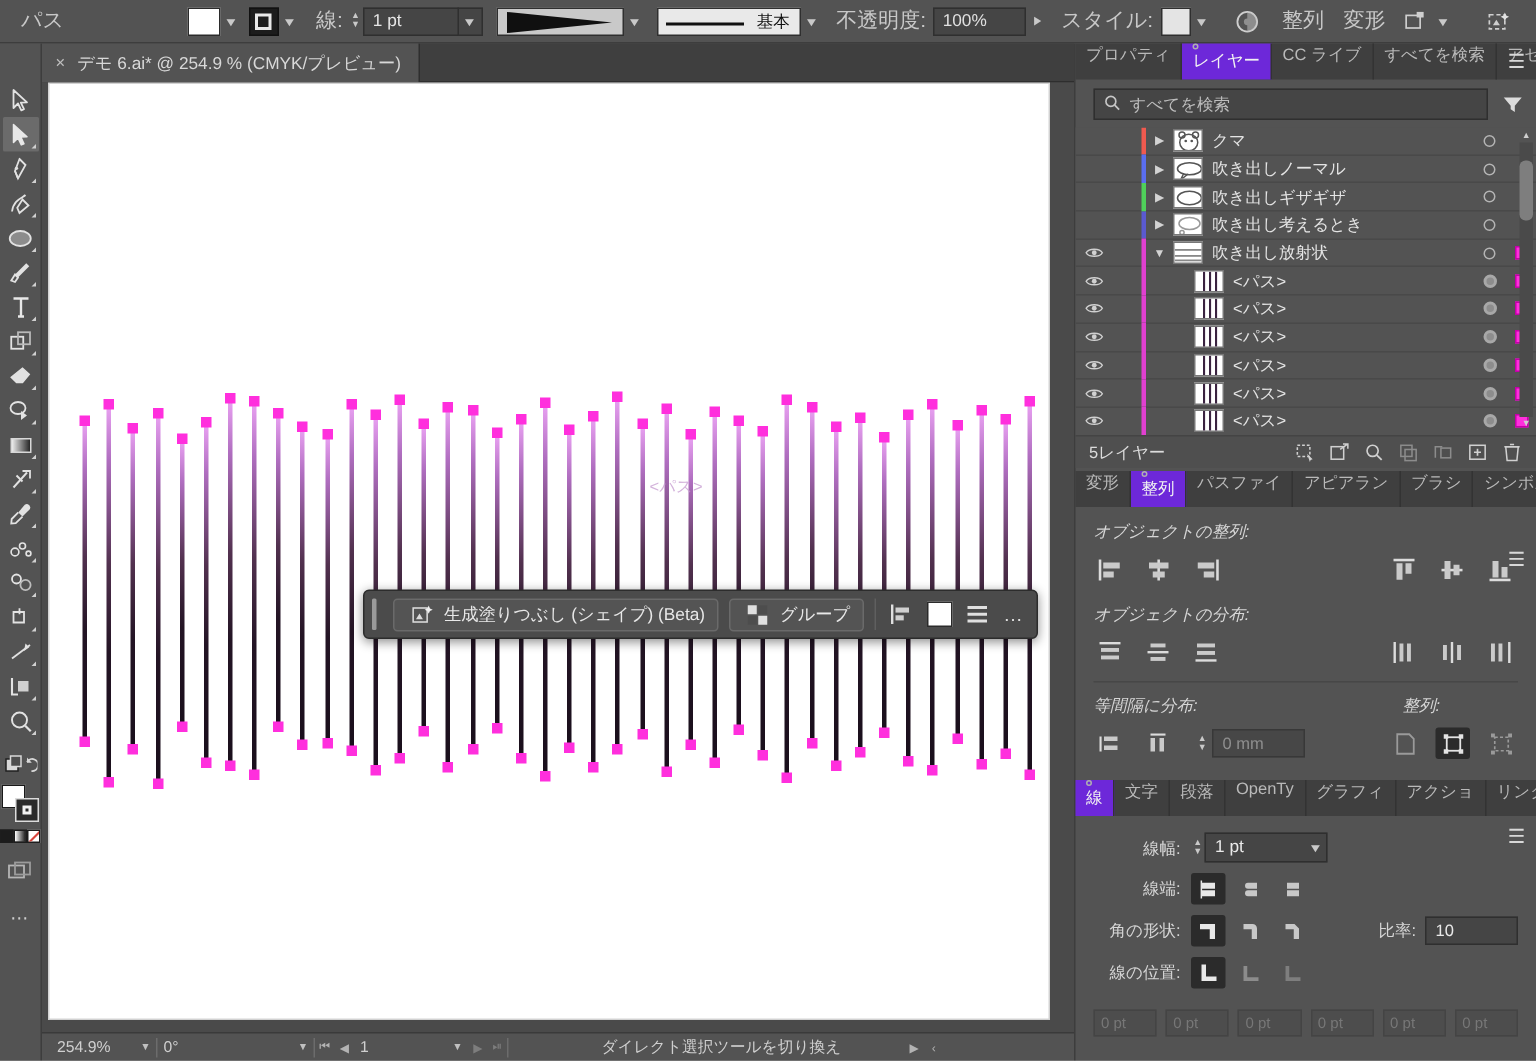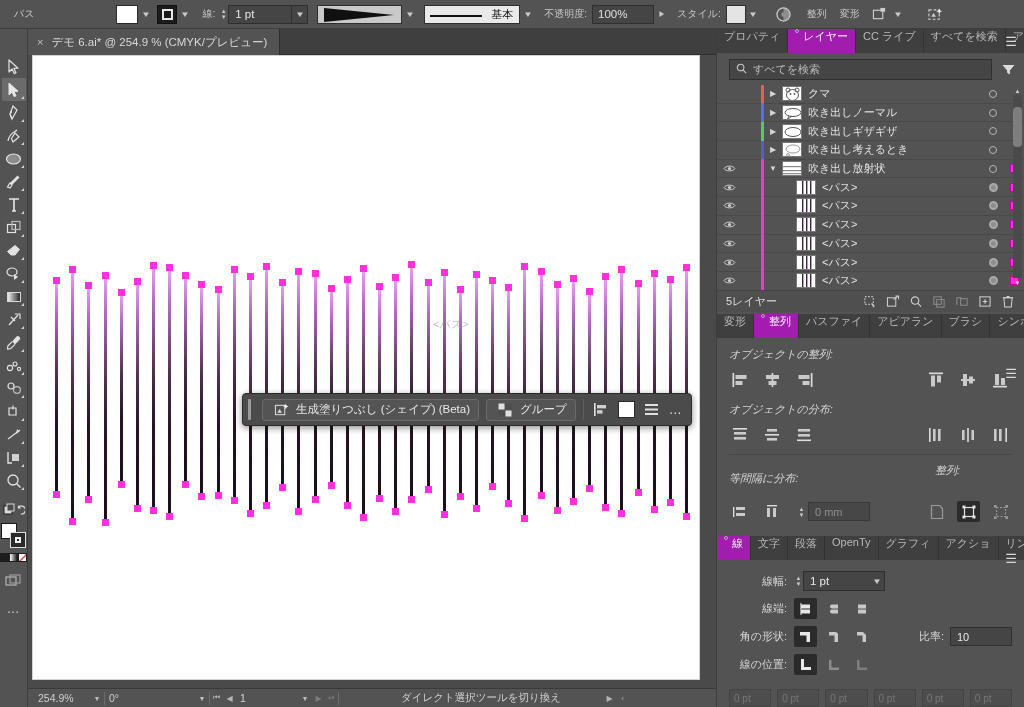--- a/index.html
+++ b/index.html
@@ -13,21 +13,21 @@
     -webkit-font-smoothing: antialiased;
   }
   .app { position: relative; width: 1024px; height: 707px; }
 
   
   .topbar {
     position: absolute; left: 0; top: 0; width: 1024px; height: 29px;
     background: #535353; display: flex; align-items: center;
     border-bottom: 1px solid #3d3d3d;
   }
-  .tb-label { color: #c8c8c8; font-size: 10px; white-space: nowrap; text-align: right; }
+  .tb-label { color: #c8c8c8; font-size: 14px; white-space: nowrap; text-align: right; }
   .swatch-box {
     width: 22px; height: 19px; border: 1px solid #2b2b2b; background: #fff;
   }
   .swatch-stroke {
     width: 20px; height: 19px; background: #1c1c1c;
     display: flex; align-items: center; justify-content: center;
     border: 1px solid #111;
   }
   .swatch-stroke i {
     width: 11px; height: 11px; border: 2.5px solid #e8e8e8; background: #1c1c1c; display:block;
@@ -165,21 +165,21 @@
     background: #535353; border-left: 1px solid #3d3d3d;
   }
   .panel-tabs {
     display: flex; align-items: stretch; height: 24px; background: #3f3f3f;
     position: relative;
   }
   .ptab {
     display: flex; align-items: flex-start; padding: 0 7px; font-size: 11px; color: #b9b9b9;
     white-space: nowrap; border-right: 1px solid #333;
   }
-  .ptab.active { background: #a21caf; color: #f2f2f2; }
+  .ptab.active { background: #6d28d9; color: #f2f2f2; flex-direction: column; }
   .ptab .dot { width: 4px; height: 4px; border: 1px solid #b0b0b0; border-radius: 50%; margin-right: 4px; }
   .pmenu {
     position: absolute; right: 0; top: 0; width: 26px; height: 24px;
     display: flex; align-items: center; justify-content: center; color: #d8d8d8; font-size: 13px;
   }
 
   
   .searchrow { display: flex; align-items: center; padding: 6px 8px 5px 12px; gap: 8px; }
   .searchbox {
     flex: 1; height: 21px; background: #454545; border: 1px solid #2f2f2f;
@@ -1224,21 +1224,21 @@
         </div>
       </div>
     </div>
 
     <div class="panel-div" style="margin:4px 12px 0 12px"></div>
 
     <div class="pbody" style="padding-top:8px">
       <div style="display:flex; align-items:center;">
         <div class="plabel" style="margin:0">等間隔に分布:</div>
         <div class="spacer"></div>
-        <div class="plabel" style="margin:0 52px 16px 0">整列:</div>
+        <div class="plabel" style="margin:0 52px 0 0">整列:</div>
       </div>
       <div class="btnrow" style="margin-top:7px">
         <div class="abtn">
           <svg width="17" height="16" viewBox="0 0 17 16">
               <rect x="1" y="3" width="1.4" height="10" fill="#dcdcdc"></rect>
               <rect x="4" y="3" width="9" height="3" fill="#cacaca"></rect>
               <rect x="4" y="9" width="9" height="3" fill="#cacaca"></rect>
             </svg>
         </div>
         <div class="abtn">

